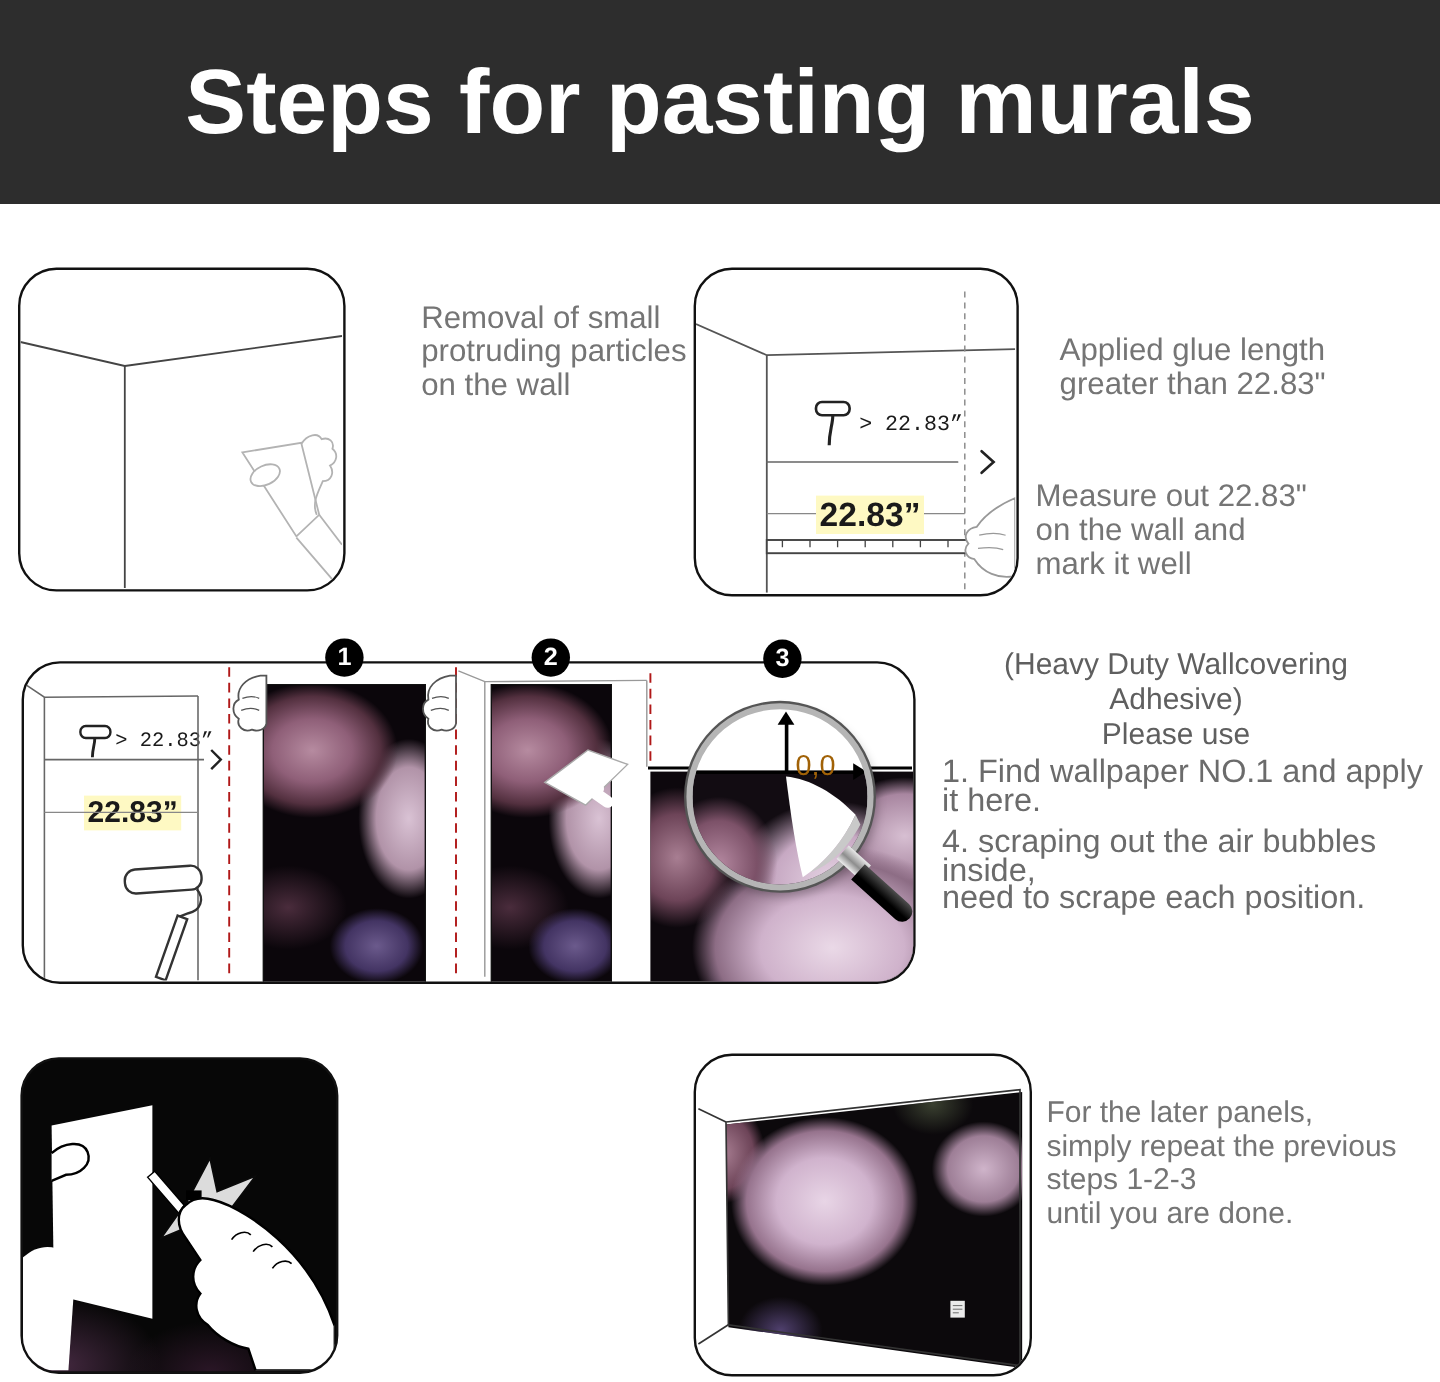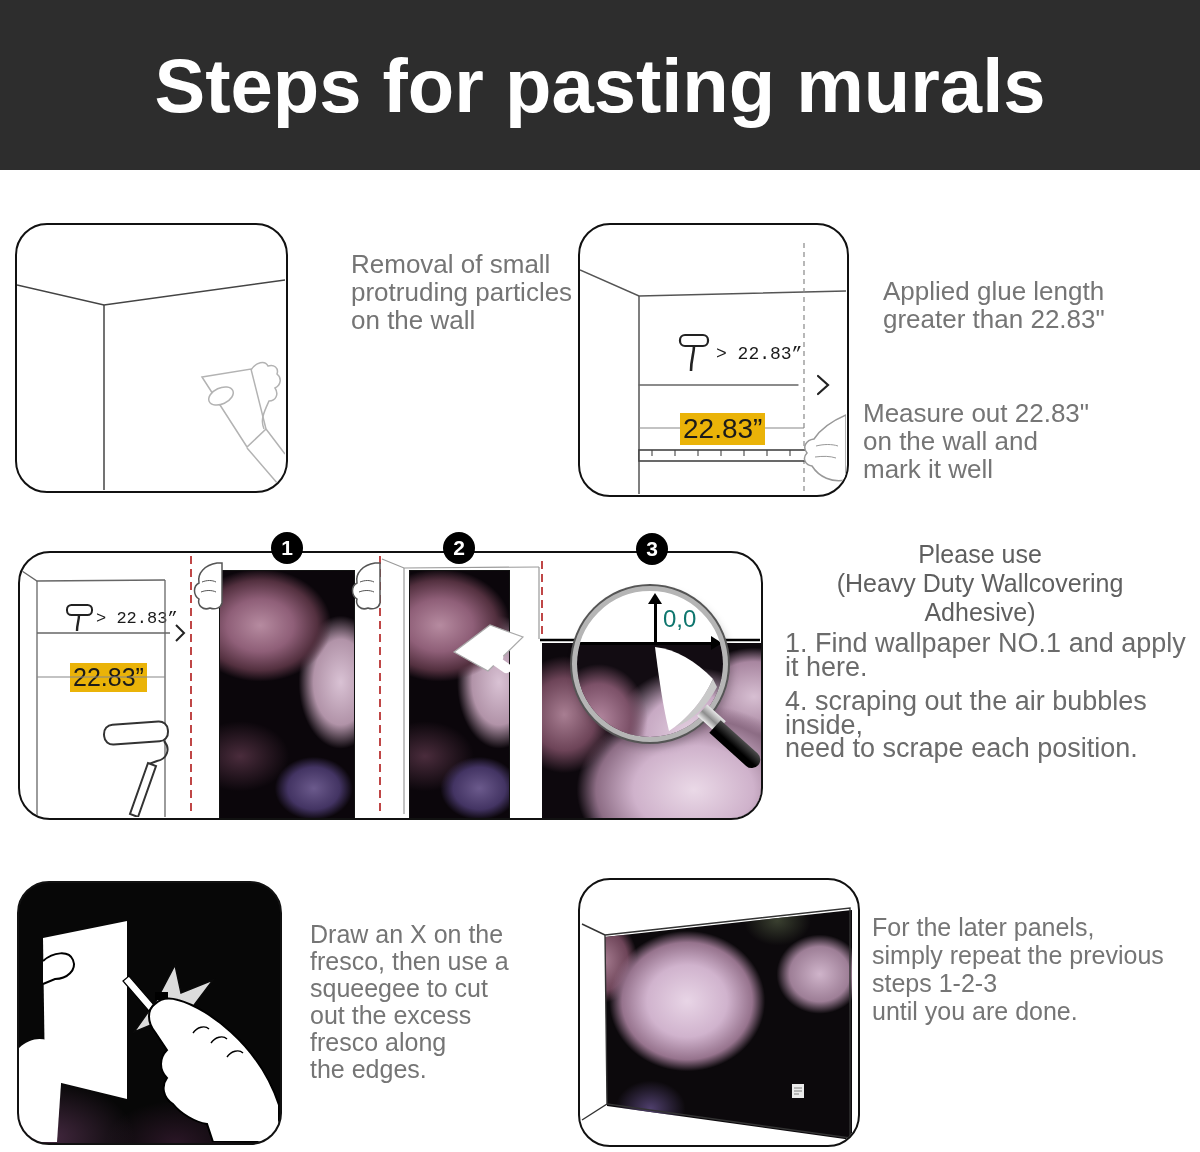--- a/index.html
+++ b/index.html
@@ -32,21 +32,21 @@
 
   
   #adhesive{position:absolute;left:780px;top:540px;width:400px;text-align:center;color:#5f5f5f;
             font-size:25px;line-height:29px;}
   .instr{position:absolute;left:785px;color:#6b6b6b;font-size:27px;line-height:23.5px;white-space:pre-line;}
   #instr1{top:632px;} #instr2{top:690px;} #instr3{top:765px;}
 
   
   .mlabel{position:absolute;color:#1a1a1a;}
   .mlabel.small{font-size:18px;font-family:Liberation Mono, monospace;}
-  .mlabel.big{font-size:28px;background:#eab308;padding:0 3px;}
+  .mlabel.big{font-size:28px;background:#fef9c3;padding:0 3px;font-weight:bold;}
 
   
   .mural{position:absolute;border:1px solid #121212;box-sizing:border-box;background-color:#0b060b;
     background-image:
       radial-gradient(ellipse 95px 75px at 30% 22%,#b68ba0 0%,#8f5f78 35%,#53303f 60%,rgba(11,6,11,0) 75%),
       radial-gradient(ellipse 60px 95px at 90% 45%,#d9c2d4 0%,#b193a8 45%,rgba(11,6,11,0) 70%),
       radial-gradient(ellipse 52px 42px at 70% 88%,#6b5a8c 0%,#433463 50%,rgba(11,6,11,0) 75%),
       radial-gradient(ellipse 70px 50px at 15% 75%,#4a2c3c 0%,rgba(11,6,11,0) 70%);}
   #muralA{left:199px;top:17px;width:136px;height:249px;}
   #muralB{left:389px;top:17px;width:101px;height:249px;}
@@ -77,21 +77,21 @@
   #mag .mmural{position:absolute;left:0;top:54px;width:146px;height:100px;background-color:#120c12;
     background-image:
       radial-gradient(ellipse 70px 80px at 15% 75%,#b488a0 0%,#7c5168 45%,rgba(18,12,18,0) 70%),
       radial-gradient(ellipse 110px 90px at 80% 90%,#e6d4e4 0%,#c7a9c3 45%,rgba(18,12,18,0) 75%);}
   #mag .hline{position:absolute;left:0;top:51px;width:146px;height:3px;background:#000;}
   #mag .vaxis{position:absolute;left:77px;top:12px;width:2.5px;height:41px;background:#000;}
   #mag .arr-up{position:absolute;left:71px;top:2px;width:0;height:0;
                border-left:7px solid transparent;border-right:7px solid transparent;border-bottom:11px solid #000;}
   #mag .arr-right{position:absolute;left:134px;top:45px;width:0;height:0;
                border-top:7px solid transparent;border-bottom:7px solid transparent;border-left:11px solid #000;}
-  #mag .origin{position:absolute;left:86px;top:14px;font-size:24px;color:#0f766e;}
+  #mag .origin{position:absolute;left:86px;top:34px;font-size:24px;color:#a16207;}
   .mag-ferrule{position:absolute;left:684px;top:153px;width:15px;height:25px;
                background:linear-gradient(90deg,#eee,#8d8d8d 45%,#e8e8e8);transform:rotate(-48deg);z-index:5;}
   .mag-handle{position:absolute;left:695px;top:165px;width:58px;height:17px;transform:rotate(42deg);
               transform-origin:0 50%;background:linear-gradient(180deg,#4d4d4d,#000 65%);
               border-radius:0 9px 9px 0;z-index:5;}
 </style>
 </head>
 <body>
 
 <div id="page">
@@ -222,22 +222,22 @@
 
     <div class="mlabel small" style="left:76px;top:56px;font-size:17px;">&gt; 22.83”</div>
     <div class="mlabel big" style="left:50px;top:110px;font-size:25px;">22.83”</div>
   </div>
 
   <div class="badge" id="badge1">1</div>
   <div class="badge" id="badge2">2</div>
   <div class="badge" id="badge3">3</div>
 
   <div id="adhesive">
+    <div>(Heavy Duty Wallcovering Adhesive)</div>
     <div>Please use</div>
-    <div>(Heavy Duty Wallcovering Adhesive)</div>
   </div>
   <div class="instr" id="instr1">1. Find wallpaper NO.1 and apply it here.</div>
   <div class="instr" id="instr2">4. scraping out the air bubbles inside,
 need to scrape each position.</div>
 
   <div class="panel" id="panel4">
     <svg class="psvg" width="260" height="259" viewBox="0 0 260 259">
       <path d="M24,55 L108,38 L108,216 L26,196 Z" fill="#fff"></path>
       <g>
         <path d="M24,78 C34,69 50,67 54,77 C58,87 48,96 36,96 L24,101" fill="#fff" stroke="#000" stroke-width="2"></path>
@@ -248,26 +248,20 @@
         <path d="M156,82 L162,110 L194,97 L172,126 L184,158 L151,134 L115,149 L137,118 Z" fill="#dcdcdc" stroke="#0a0a0a" stroke-width="1.5"></path>
         <rect x="136" y="109" width="13" height="8" fill="#000"></rect>
         <rect x="158" y="126" width="7" height="13" fill="#000"></rect>
       </g>
       <g>
         <path d="M136,121 C128,127 128,139 136,149 L148,167 C140,175 140,187 148,195 C142,203 144,215 154,221 C162,231 176,239 188,241 L194,259 L260,259 L260,222 C251,195 234,169 212,149 C197,135 175,121 159,117 C149,114 142,115 136,121 Z" fill="#fff" stroke="#000" stroke-width="2"></path>
         <path d="M174,150 C178,144 186,142 190,146 M192,160 C196,154 204,152 208,156 M208,174 C212,168 220,166 224,170" stroke="#000" stroke-width="1.4" fill="none"></path>
       </g>
     </svg>
   </div>
-  <div class="caption" id="cap4">Draw an X on the
-fresco, then use a
-squeegee to cut
-out the excess
-fresco along
-the edges.</div>
 
   <div class="panel" id="panel5">
     <div class="mural" id="mural5"></div>
     <svg class="psvg" width="277" height="264" viewBox="0 0 277 264">
       <g stroke="#333" stroke-width="1.4" fill="none">
         <path d="M2,44 L25,55"></path>
         <path d="M2,240 L27,224"></path>
         <path d="M25,55 L270,28 L270,258 L27,224 Z"></path>
       </g>
       <g>

